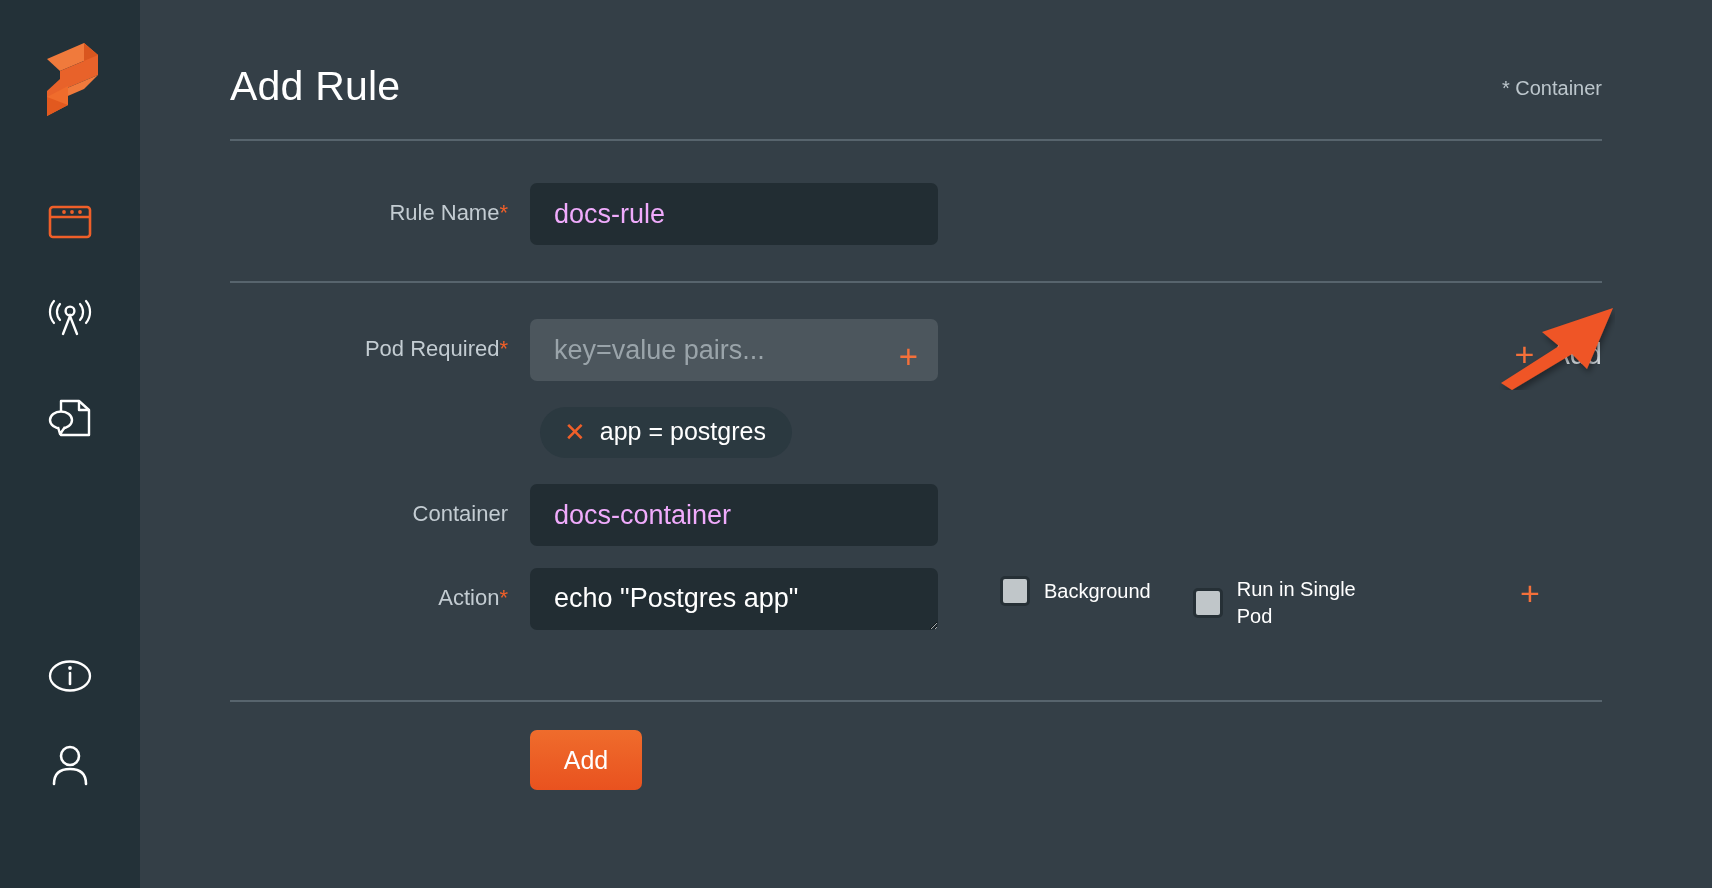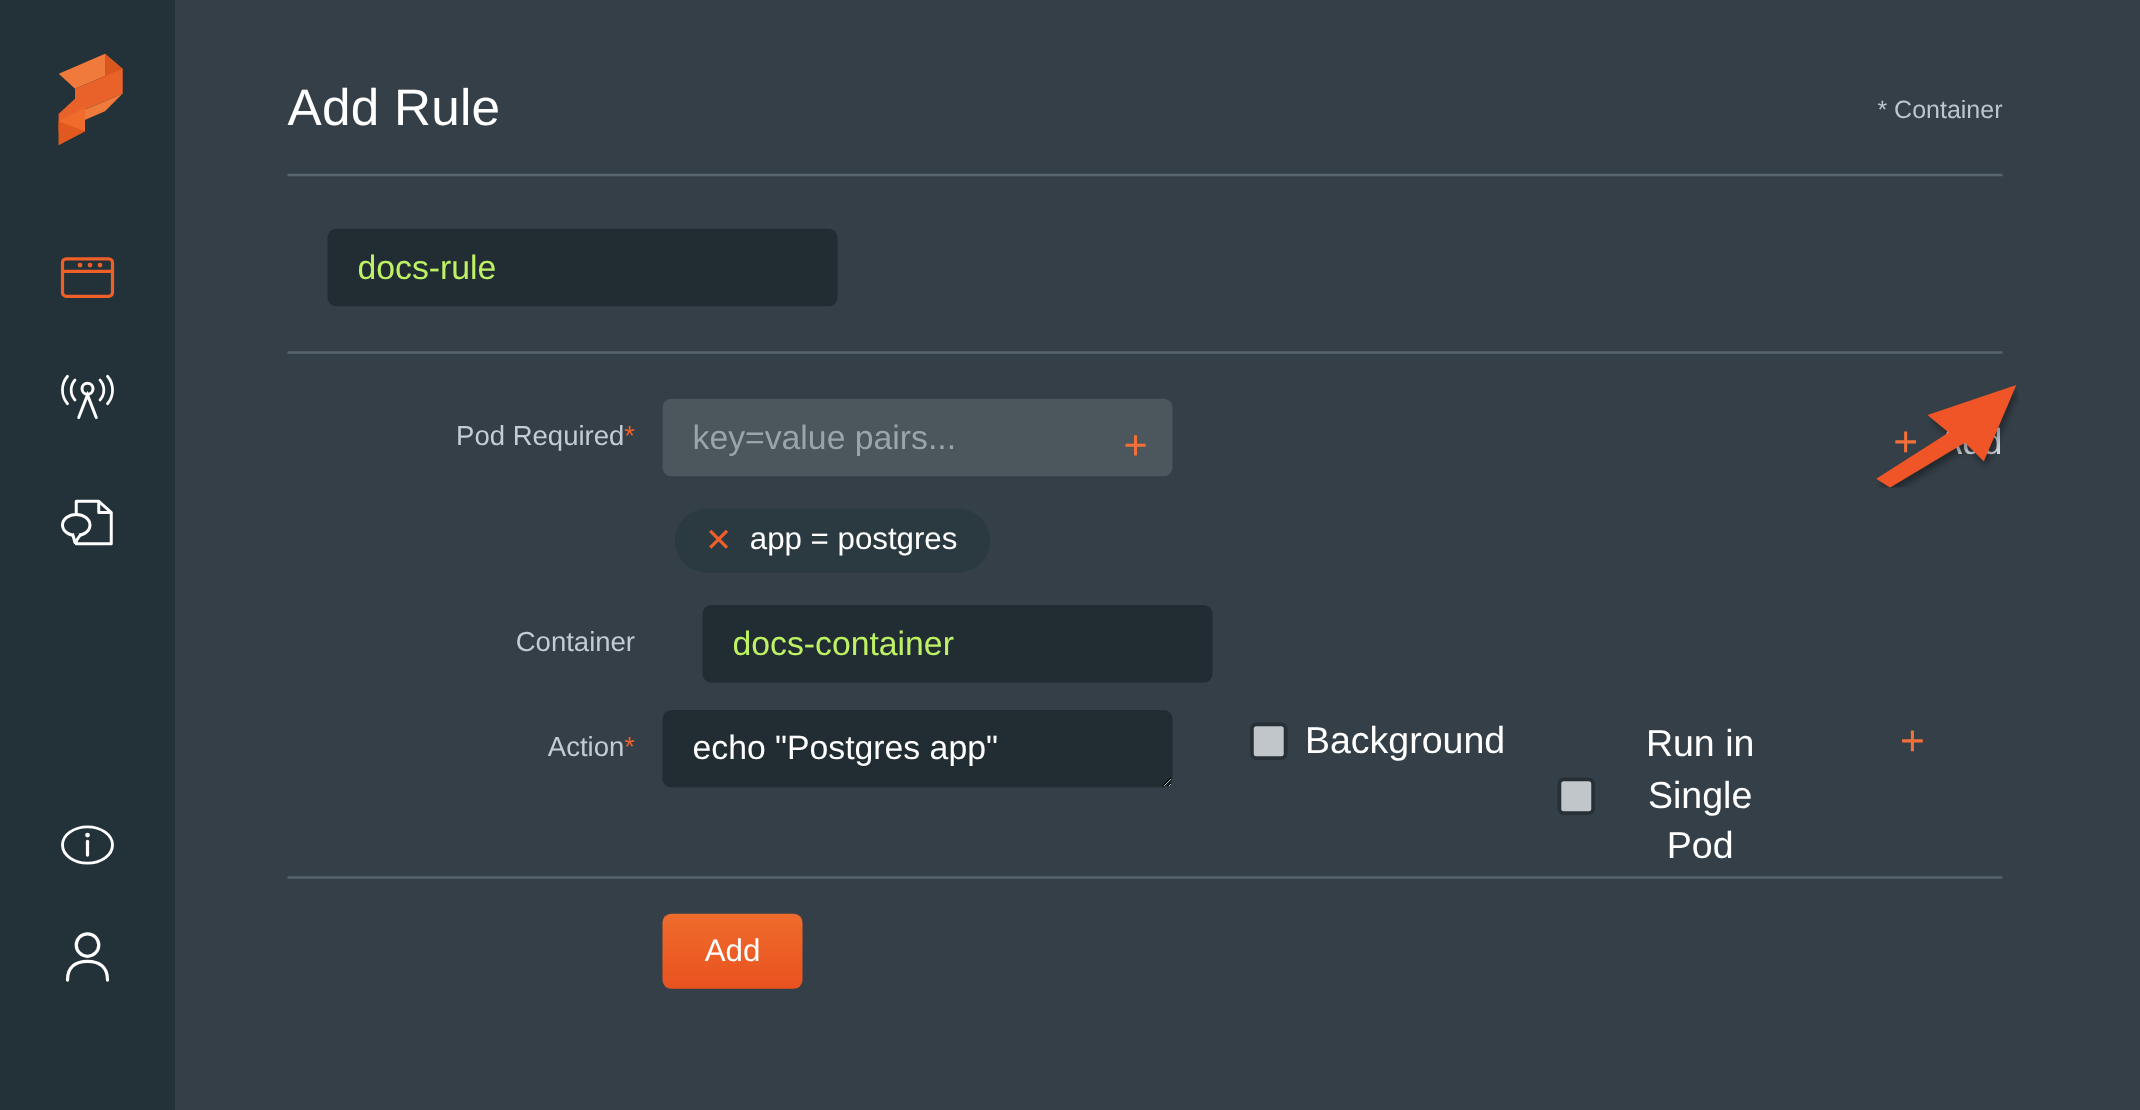--- a/index.html
+++ b/index.html
@@ -73,25 +73,24 @@
   .lbl .star { color: #ef5f29; font-size: 22px; }
 
   .field {
     width: 408px; flex: 0 0 408px;
     position: relative;
   }
   .txt-input {
     width: 408px; height: 62px;
     background: #222d33;
     border: none; border-radius: 7px;
-    color: #bef264; font-size: 27px;
+    color: #f0abfc; font-size: 27px;
     font-family: "Liberation Sans", sans-serif;
     padding: 0 24px;
     outline: none;
-    margin-left: 32px;
   }
   .txt-input::placeholder { color: #8e9aa1; }
 
   
   .sel-wrap { position: relative; width: 408px; height: 74px; }
   .sel-input {
     width: 408px; height: 62px;
     background: #4c565d;
     border: none; border-radius: 7px;
     color: #ffffff; font-size: 27px;
@@ -151,21 +150,21 @@
     margin-right: 42px;
   }
   .cbox {
     width: 30px; height: 30px;
     background: #c0c6c9;
     border: 3px solid #263036;
     border-radius: 5px;
     cursor: pointer;
     flex: 0 0 auto;
   }
-  .cb-label { font-size: 30px; color: #ffffff; white-space: nowrap; text-align: center; }
+  .cb-label { font-size: 20px; color: #ffffff; white-space: nowrap; }
   .action-plus {
     position: absolute; left: 520px; top: 0;
     color: #f4703a; font-size: 34px; line-height: 1;
     font-weight: 300; cursor: pointer; user-select: none;
   }
 
   
   .add-link {
     position: absolute; right: 0; top: 18px;
     display: flex; align-items: center; gap: 16px;
@@ -268,20 +267,21 @@
       <div class="title-row">
         <h1 class="page-title">Add Rule</h1>
         <div class="required-note">* Container</div>
       </div>
 
       <div class="hr"></div>
 
       <div class="form">
 
         <div class="row" style="margin-top:42px">
+          <div class="lbl" style="padding-top:19px"><span>Rule Name</span><span class="star">*</span></div>
           <div class="field">
             <input class="txt-input" type="text" value="docs-rule" style="">
           </div>
         </div>
 
         <div class="hr" style="margin-top:36px"></div>
 
         <div class="row" style="margin-top:36px">
           <div class="lbl" style="padding-top:19px"><span>Pod Required</span><span class="star">*</span></div>
           <div class="field">

